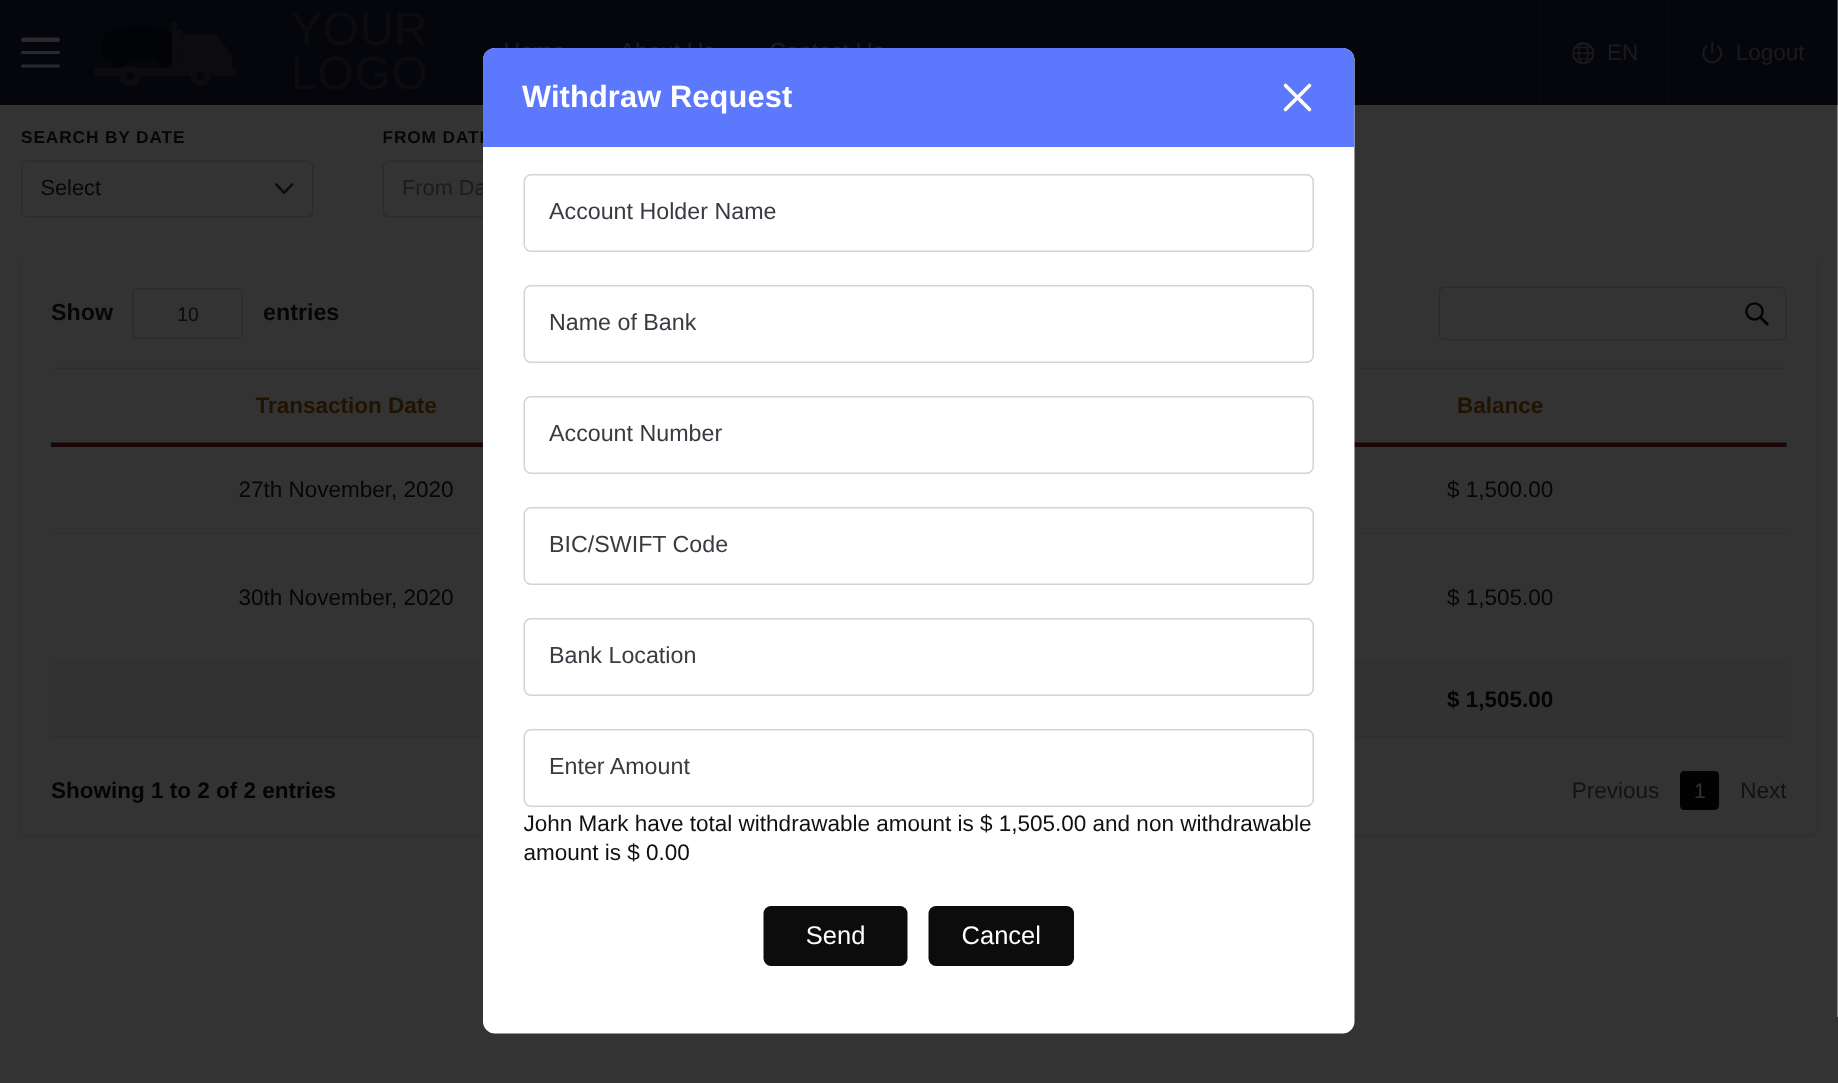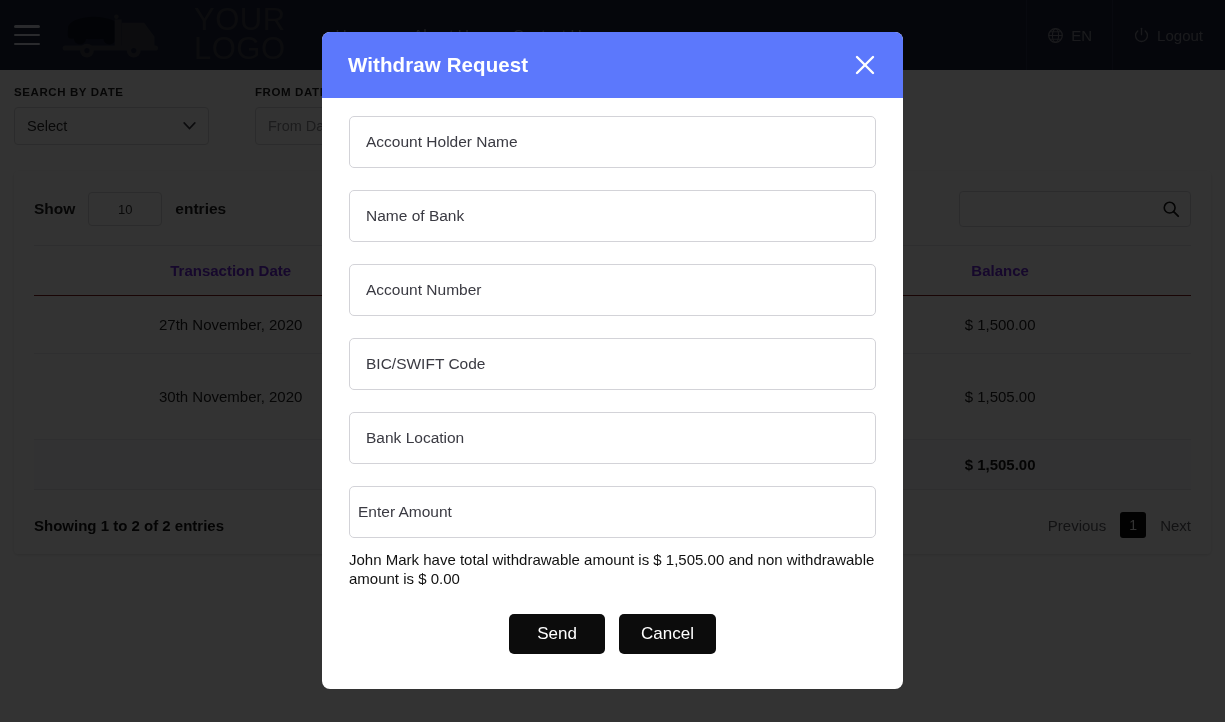--- a/index.html
+++ b/index.html
@@ -109,23 +109,23 @@
     font-size: 13px; font-weight: 400; color: #333;
   }
   .search-box {
     width: 232px; height: 36px; border: 1px solid #d8d8dc; border-radius: 4px;
     display: flex; align-items: center; justify-content: flex-end;
     padding-right: 10px;
   }
 
   table { width: 100%; border-collapse: collapse; margin-top: 18px; }
   thead th {
-    font-size: 15px; font-weight: 700; color: #6d28d9;
+    font-size: 15px; font-weight: 700; color: #a16207;
     padding: 16px 10px; 
-    border-top: 1px solid #e6e6e9; border-bottom: 1px solid #7f1d1d;
+    border-top: 1px solid #e6e6e9; border-bottom: 3px solid #7f1d1d;
   }
   tbody td {
     font-size: 15px; color: #222; padding: 20px 10px; text-align: center;
     border-bottom: 1px solid #ececef;
   }
   tfoot td {
     font-size: 15px; font-weight: 700; color: #141414;
     padding: 16px 10px; text-align: center;
     border-bottom: 1px solid #e6e6e9;
     background: #fbfbfc;
@@ -188,21 +188,21 @@
     width: 100%; height: 52px;
     border: 1px solid #d3d3d8; border-radius: 5px;
     background: #fff;
     font-size: 15.5px; color: #2d2d33;
     padding: 0 16px;
     margin-bottom: 22px;
     font-family: inherit;
     outline: none;
   }
   .field::placeholder { color: #3a3a42; opacity: 1; }
-  .field:last-of-type { margin-bottom: 14px; padding-left: 8px; }
+  .field:last-of-type { margin-bottom: 4px; }
   .note {
     font-size: 15px; color: #111; line-height: 1.28;
     margin-top: -2px;
   }
   .modal-actions {
     display: flex; justify-content: center; gap: 14px;
     padding: 26px 0 30px 0;
   }
   .mbtn {
     background: #0c0c0c; color: #fff; border: none; border-radius: 5px;

